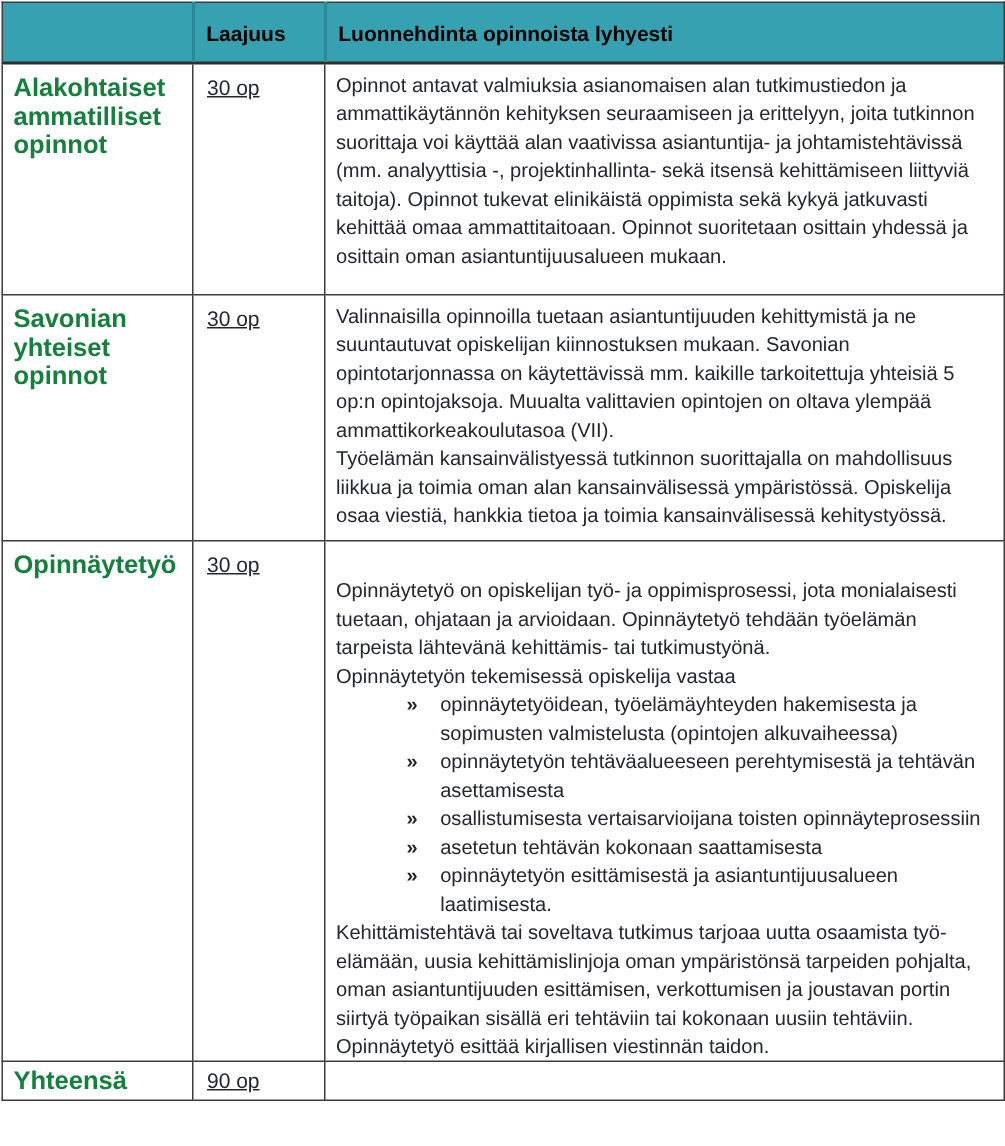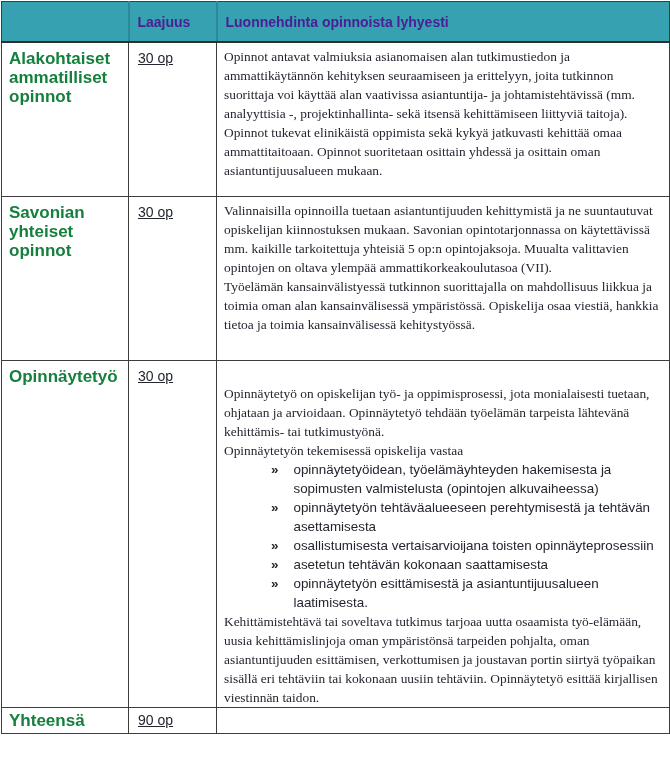--- a/index.html
+++ b/index.html
@@ -26,21 +26,21 @@
   th, td {
     border: 1px solid #3d3d3d;
     vertical-align: top;
     box-sizing: border-box;
     overflow: hidden;
     padding: 0;
   }
   
   tr.head th {
     background: #35a1b1;
-    color: #4c1d95;
+    color: #000000;
     font-size: 14px;
     font-weight: bold;
     text-align: left;
     height: 40px;
     vertical-align: middle;
     padding: 2px 8px 0 8px;
     border-bottom: 2px solid #2e2e2e;
   }
   tr.head th + th { border-left: 2px solid #2b8koppel; }
   tr.head th.sep { border-left: 2px solid #2b8a99; }
@@ -56,21 +56,21 @@
     padding: 6px 6px 0 9px;
     font-size: 14px;
     line-height: 19px;
     text-decoration: underline;
   }
   td.desc-cell {
     padding: 4px 6px 0 7px;
     font-size: 13.4px;
     line-height: 19px;
   }
-  td.desc-cell p { margin: 0; font-family: Liberation Serif, serif; }
+  td.desc-cell p { margin: 0; }
   p.lead-gap { margin-top: 19px !important; }
   tr.r1 { height: 155px; }
   tr.r2 { height: 164px; margin-top: 37px; }
   tr.r3 { height: 295px; }
   tr.r4 { height: 26px; margin-top: 15px; }
   tr.r4 td.title-cell { padding-top: 3px; }
   tr.r4 td.credits-cell { padding-top: 3px; }
   ul.thesis-list {
     list-style: none;
     margin: 0;

